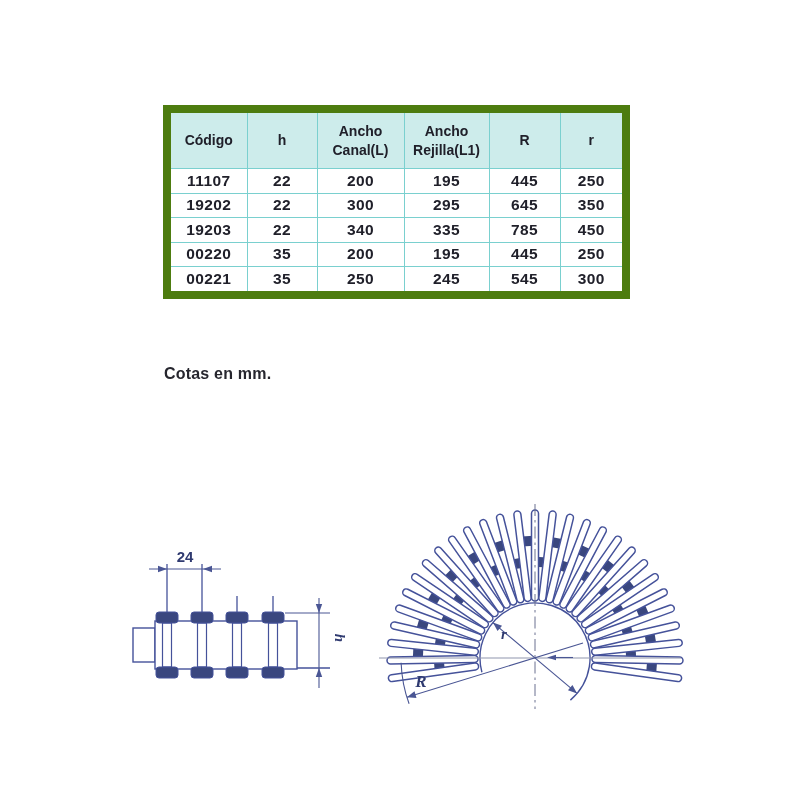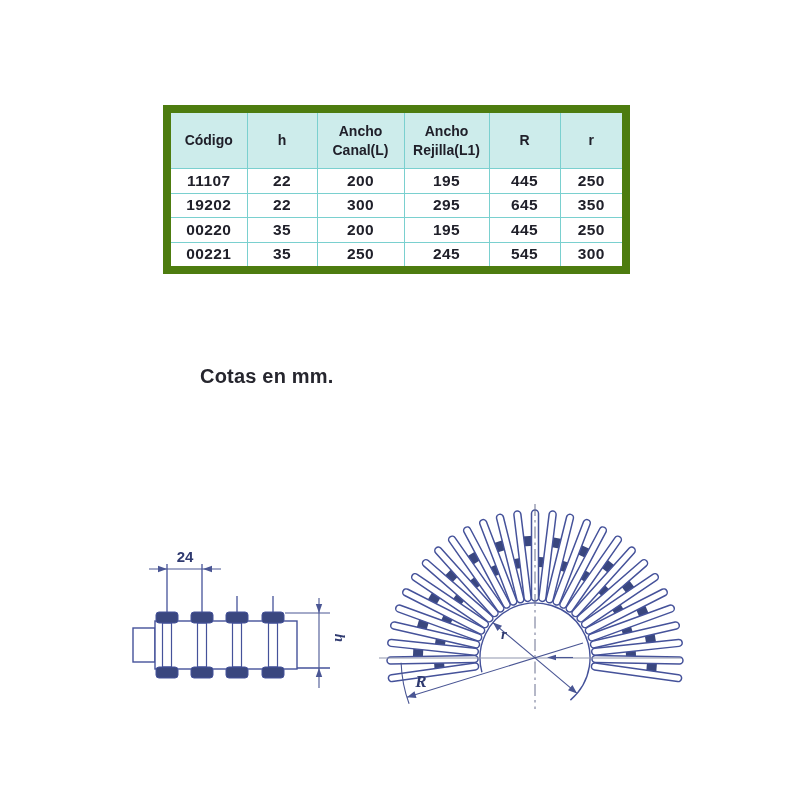--- a/index.html
+++ b/index.html
@@ -20,21 +20,21 @@
   table.spec th{
     background:#cdeceb;font-size:14px;font-weight:700;
     height:53px;line-height:1.3;padding:1px 2px;
   }
   table.spec td{
     background:#ffffff;font-size:15.5px;font-weight:700;
     height:23.5px;padding:0;letter-spacing:.4px;
   }
   .note{
     position:absolute;left:164px;top:365px;
-    font-size:20px;font-weight:700;color:#26262e;letter-spacing:.2px;margin-left:36px;
+    font-size:16px;font-weight:700;color:#26262e;letter-spacing:.2px;
   }
   
   svg.drawing{position:absolute;overflow:visible}
   #profile-svg{left:125px;top:520px}
   #grille-svg{left:375px;top:498px}
   .dimtext{
     font-family:"Liberation Sans",sans-serif;font-size:15px;font-weight:600;
     fill:#2f3a70;
   }
   .radlabel{
@@ -73,20 +73,28 @@
         <td>445</td>
         <td>250</td>
       </tr>
       <tr>
         <td>19202</td>
         <td>22</td>
         <td>300</td>
         <td>295</td>
         <td>645</td>
         <td>350</td>
+      </tr>
+      <tr>
+        <td>19203</td>
+        <td>22</td>
+        <td>340</td>
+        <td>335</td>
+        <td>785</td>
+        <td>450</td>
       </tr>
       <tr>
         <td>00220</td>
         <td>35</td>
         <td>200</td>
         <td>195</td>
         <td>445</td>
         <td>250</td>
       </tr>
       <tr>

